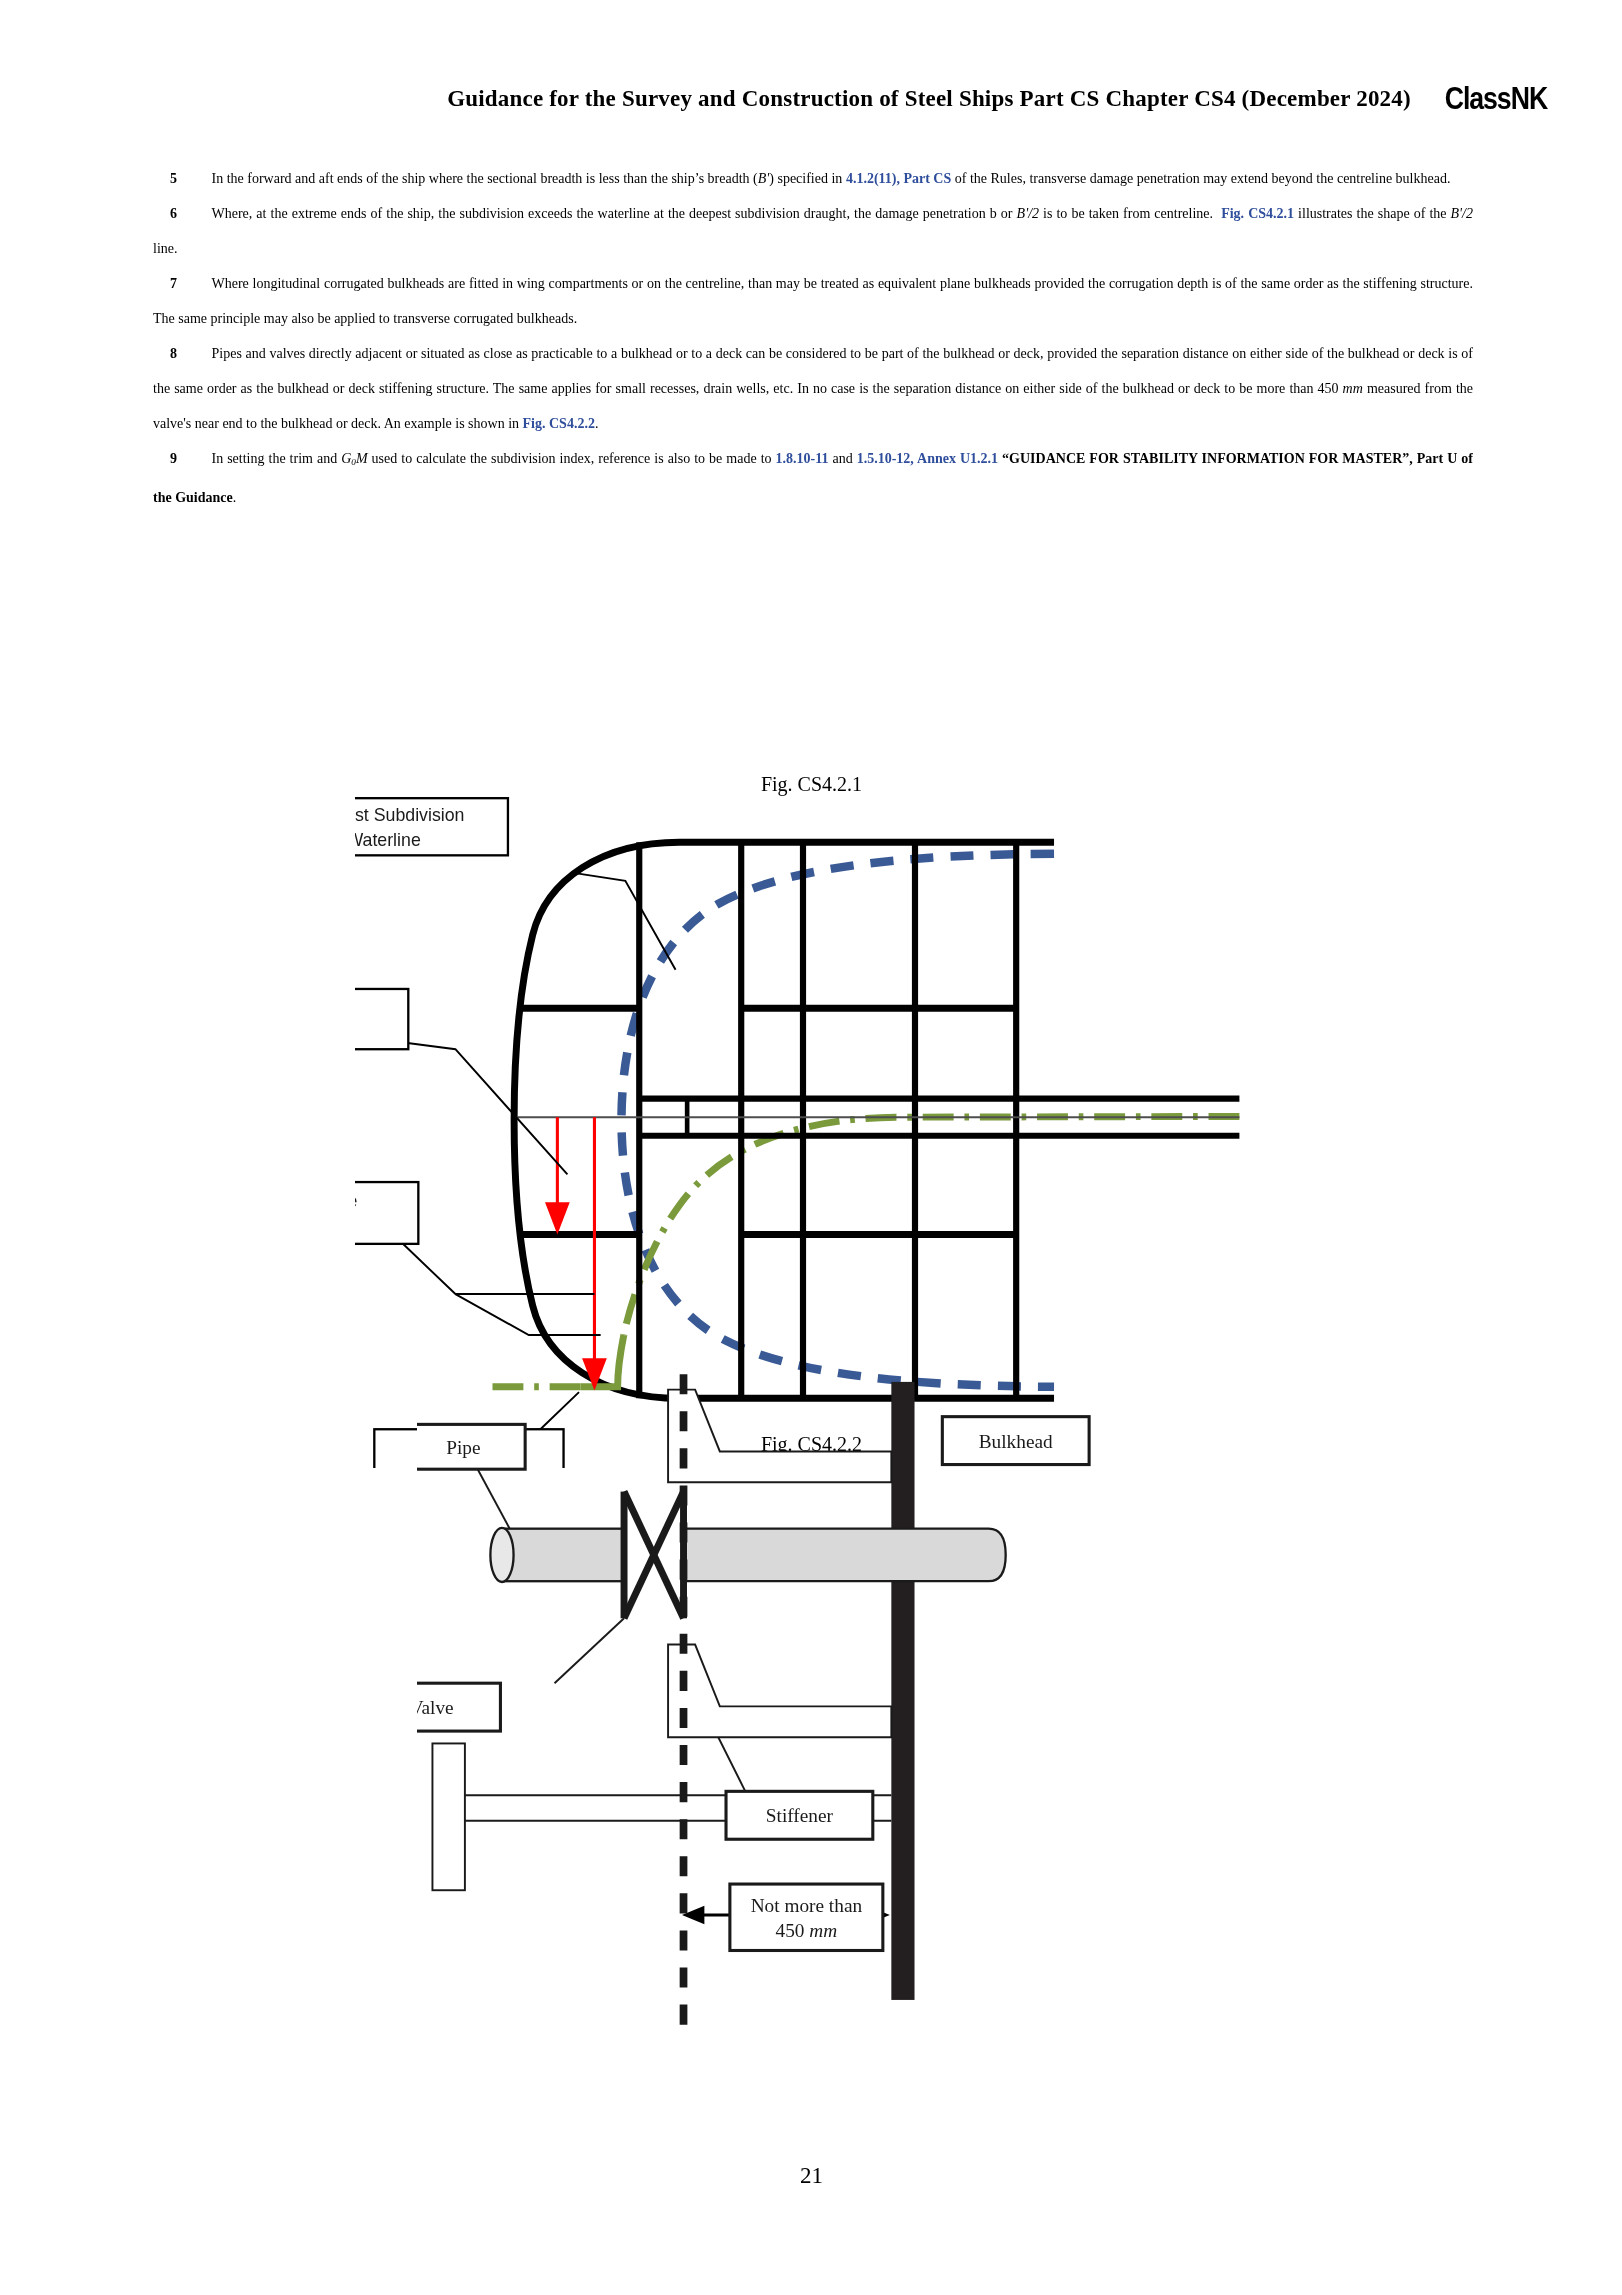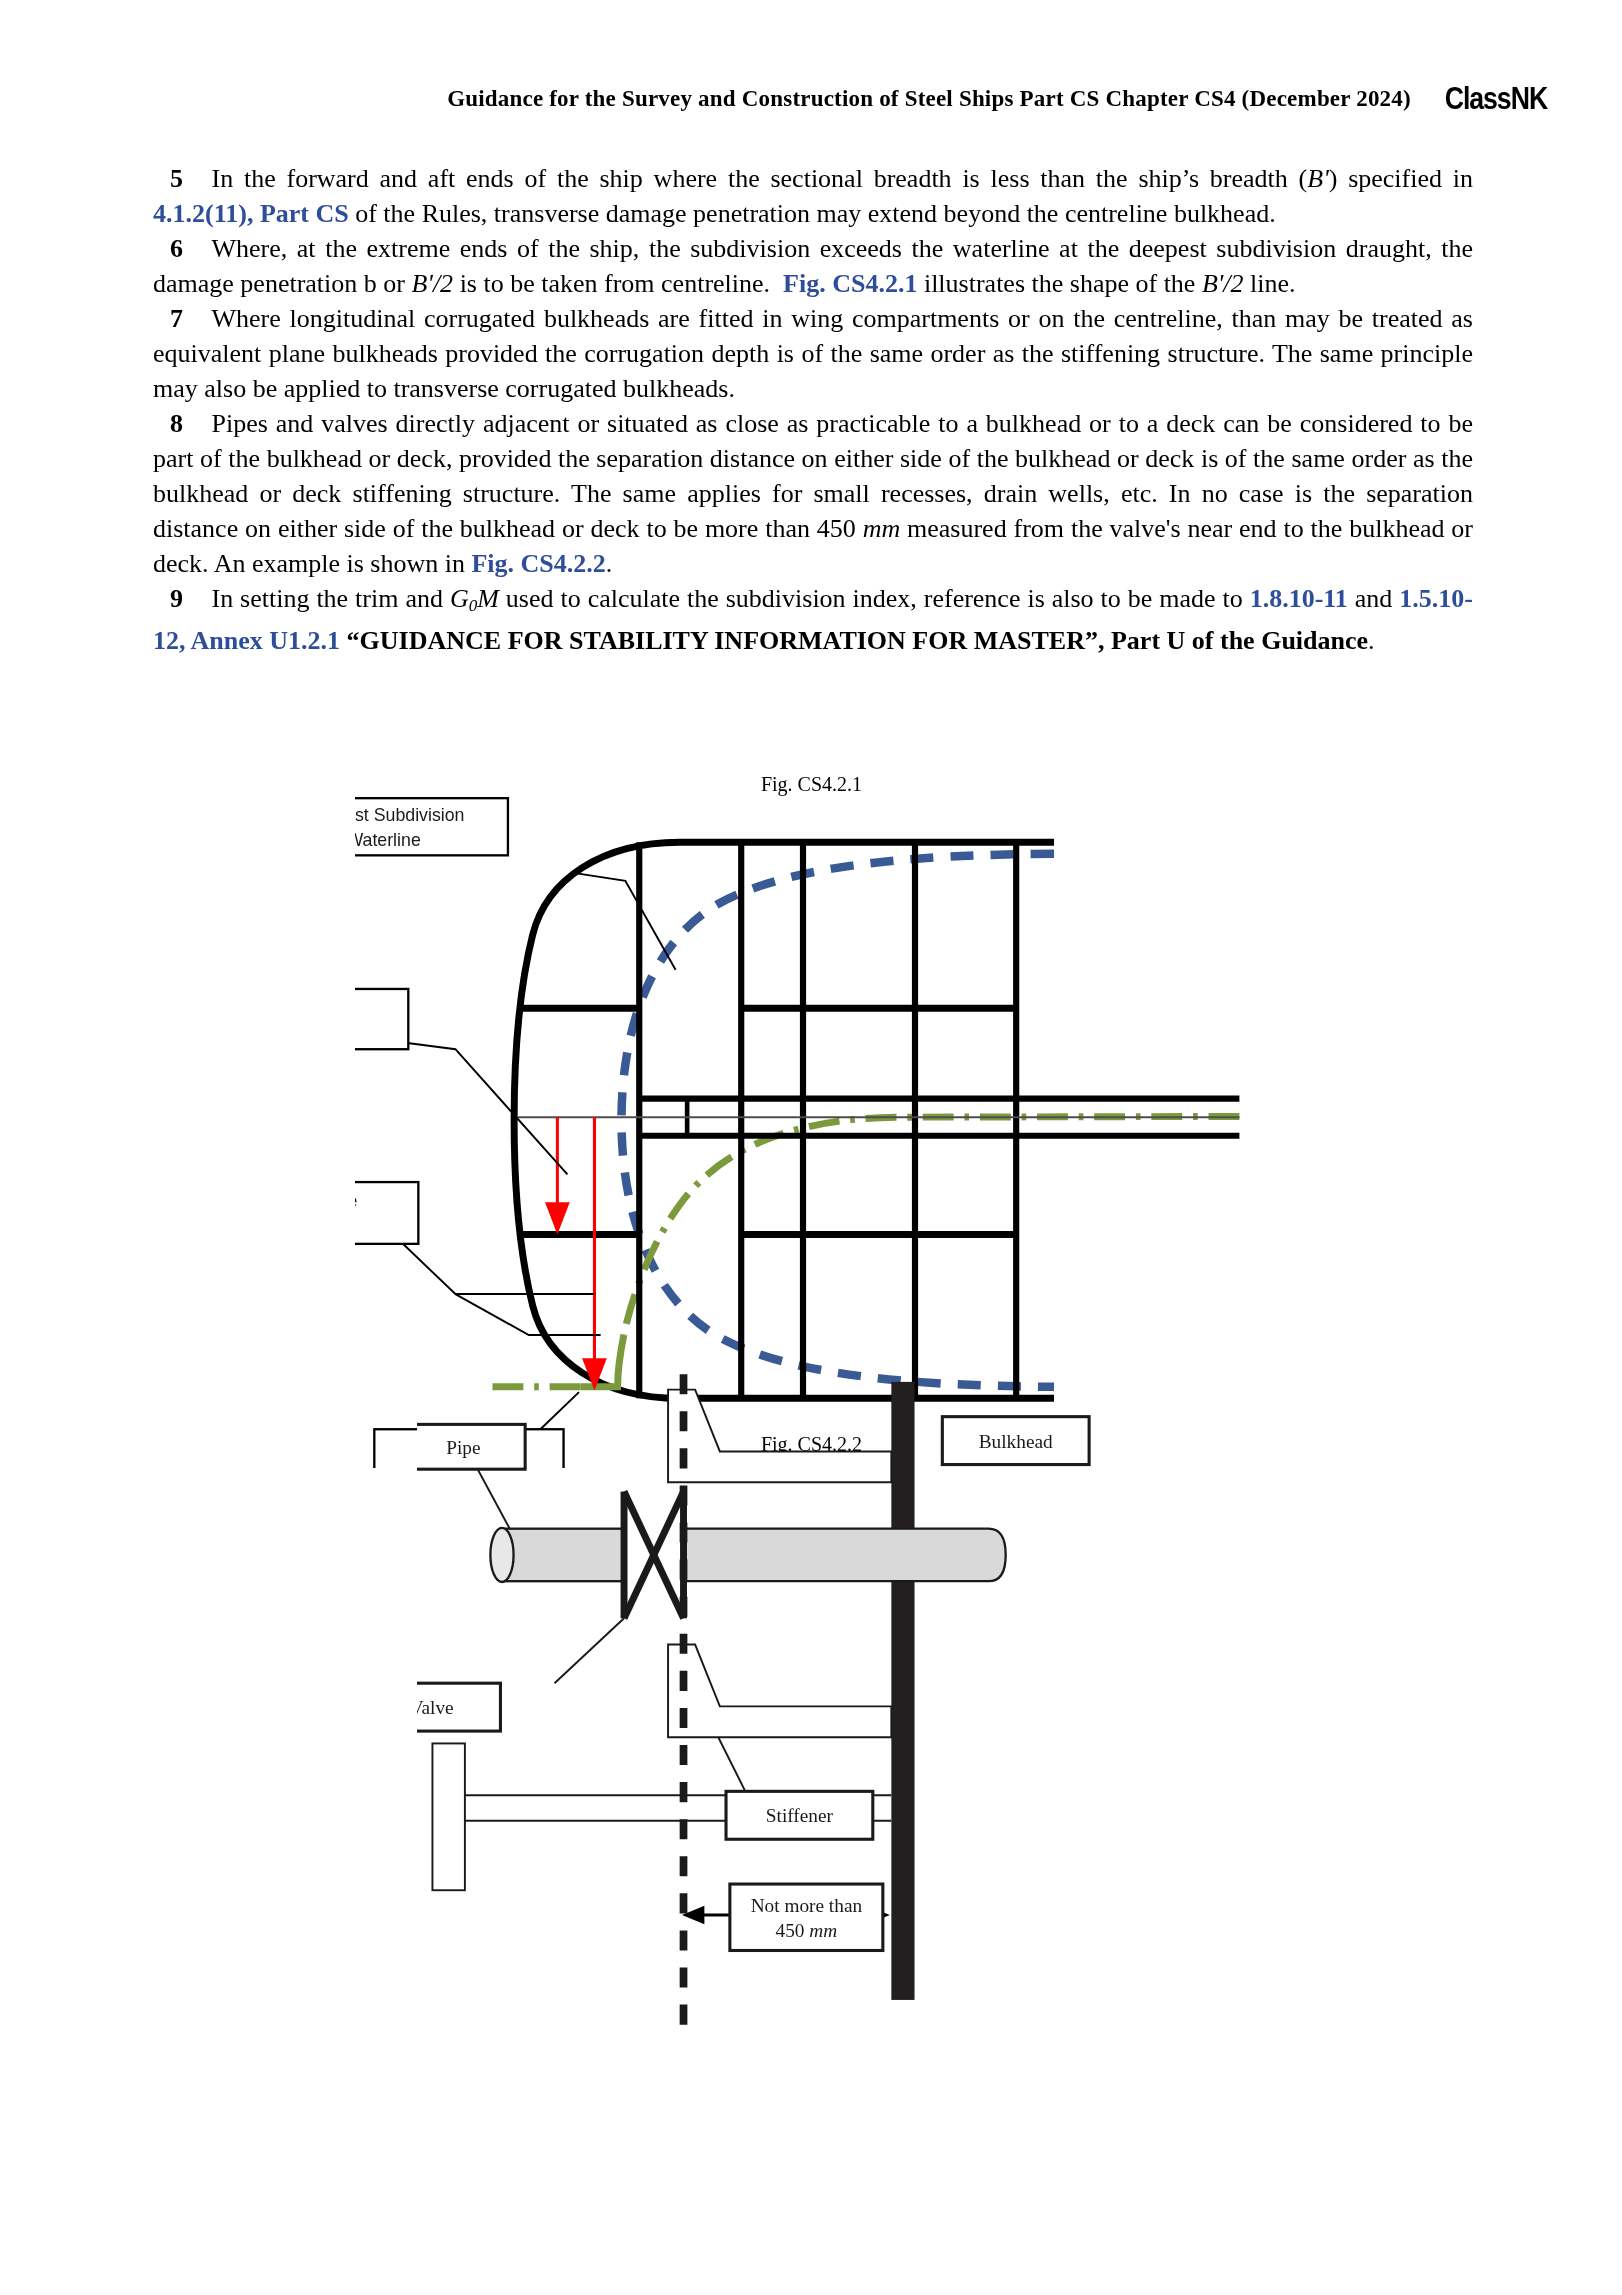--- a/index.html
+++ b/index.html
@@ -52,21 +52,21 @@
     transform: scaleX(0.86);
     transform-origin: right center;
   }
 
   
   .body-text {
     position: absolute;
     left: 153px;
     top: 161px;
     width: 1320px;
-    font-size: 26px;
+    font-size: 14px;
     line-height: 35px;
     text-align: justify;
     text-justify: inter-word;
   }
   .para {
     margin: 0 0 0 0;
     text-indent: 0;
   }
   .pnum {
     font-weight: bold;
@@ -309,15 +309,16 @@
       </g>
 
       <g>
         <rect x="405" y="660" width="198" height="86" fill="#ffffff" stroke="#1a1a1a" stroke-width="4"></rect>
         <text class="callout-label-serif" x="504" y="696" text-anchor="middle">Not more than</text>
         <text class="callout-label-serif" x="504" y="729" text-anchor="middle"><tspan>450</tspan><tspan> </tspan><tspan font-style="italic">mm</tspan></text>
       </g>
     </svg>
   </div>
 
+  <div class="page-number">21</div>
 
 </div>
 
 
 </body></html>

